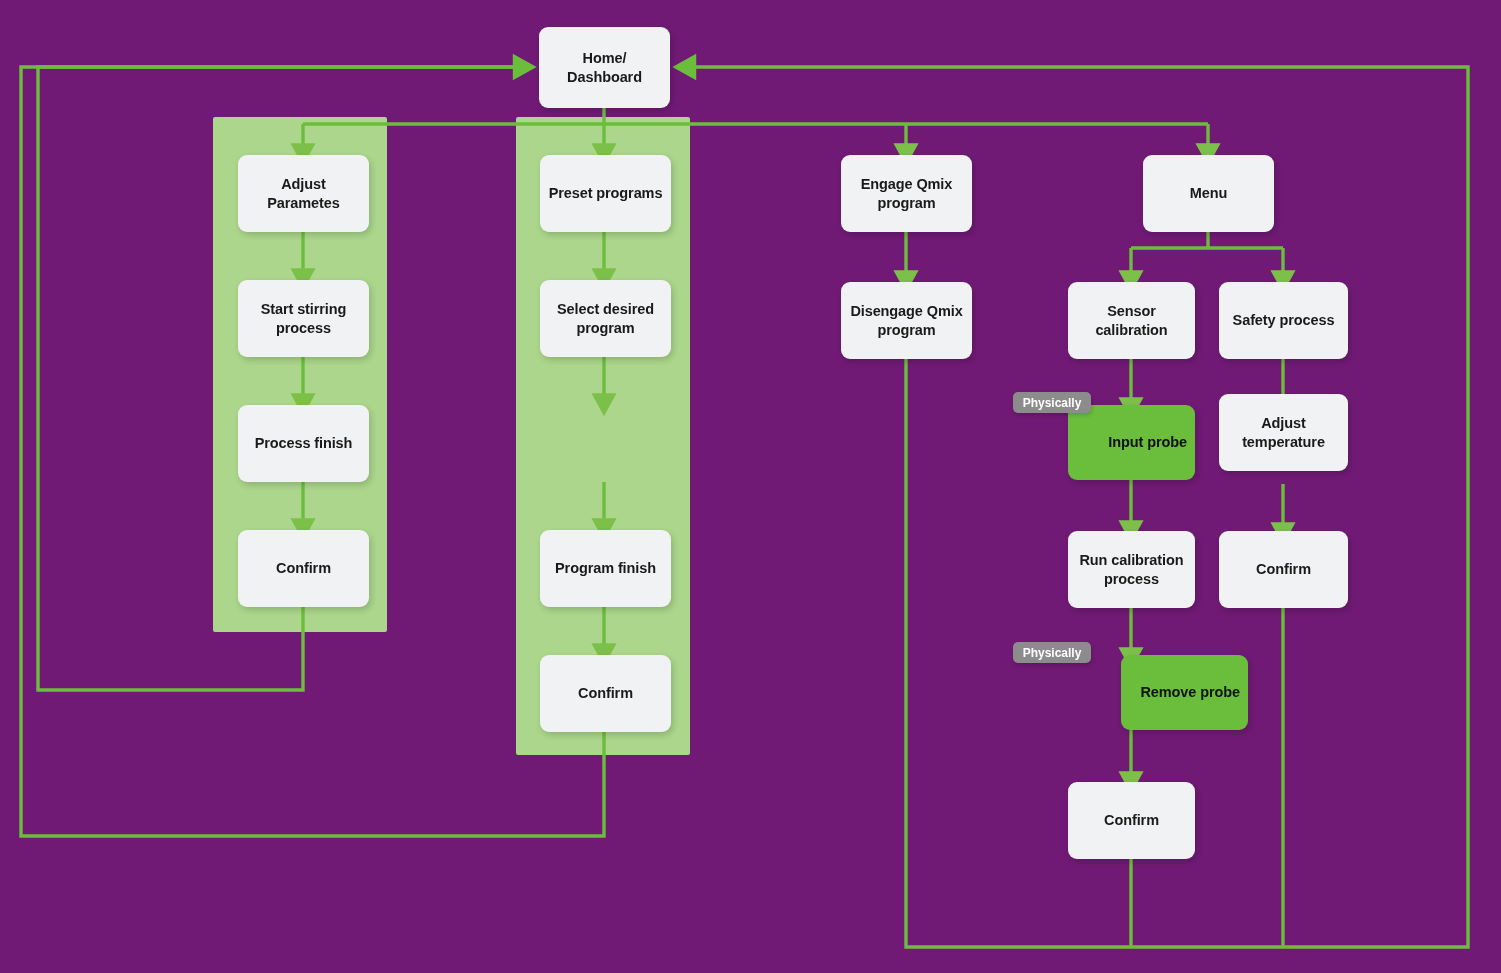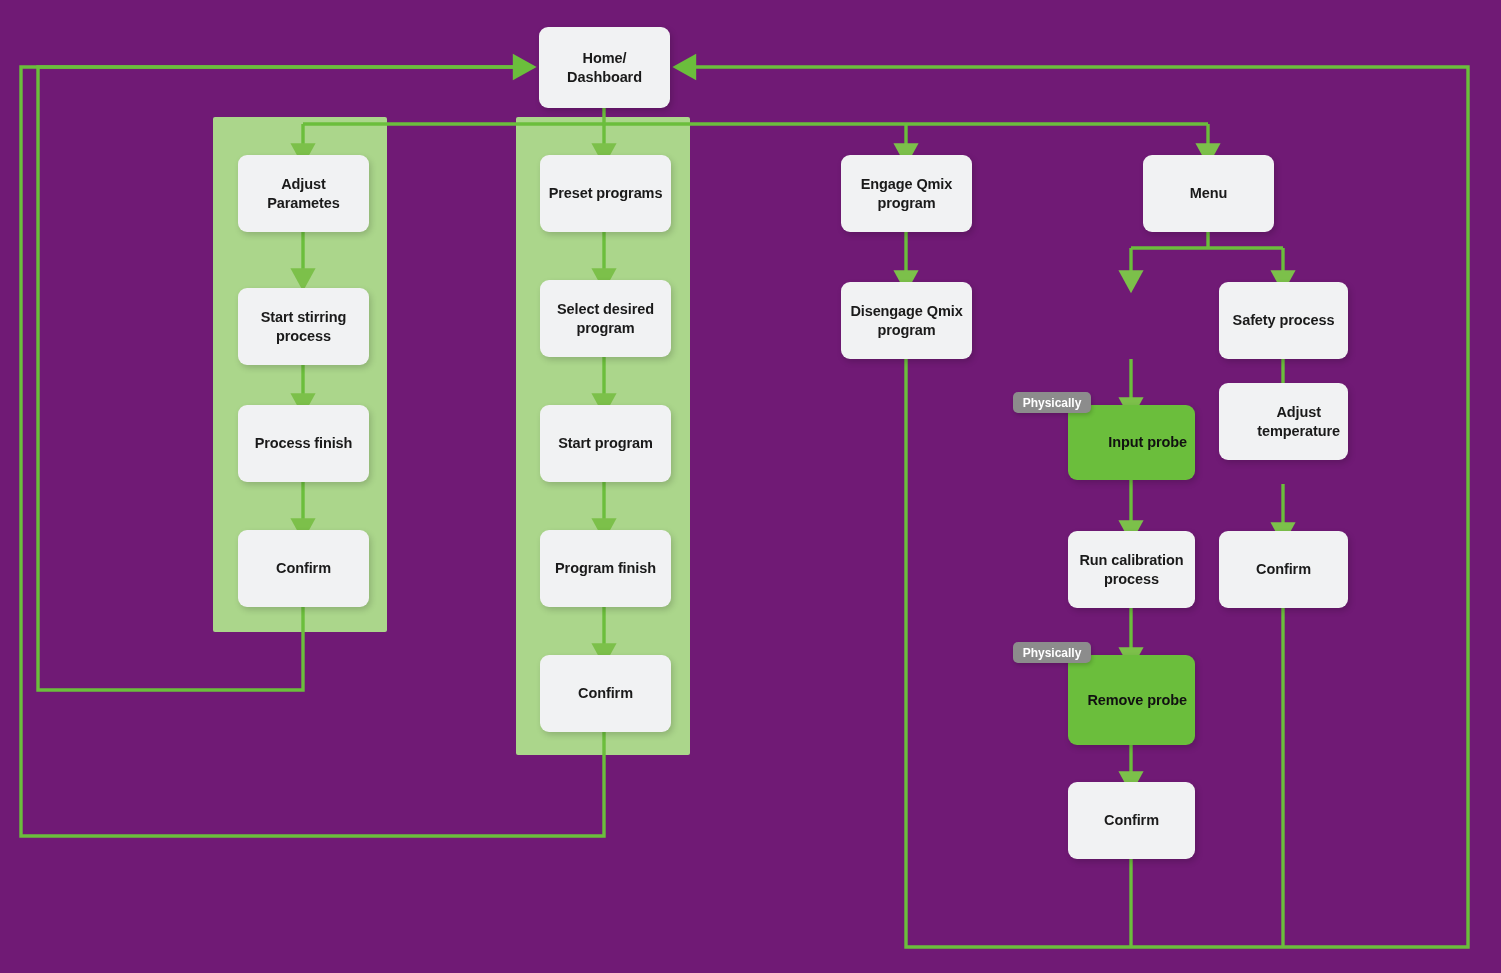--- a/index.html
+++ b/index.html
@@ -136,21 +136,21 @@
     <span>
       <span>Home/</span><br>
       <span>Dashboard</span>
     </span>
   </div>
 
   <div class="node plain" style="left:238px; top:155px; width:131px; height:77px;">
     <span>Adjust Parametes</span>
   </div>
 
-  <div class="node plain" style="left:238px; top:280px; width:131px; height:77px;margin-top:8px;">
+  <div class="node plain" style="left:238px; top:280px; width:131px; height:77px;">
     <span>
       <span>Start stirring</span><br>
       <span>process</span>
     </span>
   </div>
 
   <div class="node plain" style="left:238px; top:405px; width:131px; height:77px;">
     <span>Process finish</span>
   </div>
 
@@ -162,23 +162,20 @@
     <span>Preset programs</span>
   </div>
 
   <div class="node plain" style="left:540px; top:280px; width:131px; height:77px;">
     <span>
       <span>Select desired</span><br>
       <span>program</span>
     </span>
   </div>
 
-  <div class="node plain" style="left:540px; top:405px; width:131px; height:77px;">
-    <span>Start program</span>
-  </div>
 
   <div class="node plain" style="left:540px; top:530px; width:131px; height:77px;">
     <span>Program finish</span>
   </div>
 
   <div class="node plain" style="left:540px; top:655px; width:131px; height:77px;">
     <span>Confirm</span>
   </div>
 
   <div class="node plain" style="left:841px; top:155px; width:131px; height:77px;">
@@ -192,51 +189,54 @@
     <span>
       <span>Disengage Qmix</span><br>
       <span>program</span>
     </span>
   </div>
 
   <div class="node plain" style="left:1143px; top:155px; width:131px; height:77px;">
     <span>Menu</span>
   </div>
 
+  <div class="node plain" style="left:1068px; top:282px; width:127px; height:77px;">
+    <span>Sensor calibration</span>
+  </div>
 
   <div class="node plain" style="left:1219px; top:282px; width:129px; height:77px;">
     <span>Safety process</span>
   </div>
 
   <div class="node accent" style="left:1068px; top:405px; width:127px; height:75px;">
     <span>Input probe</span>
   </div>
   <div class="badge" style="left:1013px; top:392px; width:78px; height:21px;">
     <span>Physically</span>
   </div>
 
-  <div class="node plain" style="left:1219px; top:383px; width:129px; height:77px;justify-content:flex-end;">
+  <div class="node plain" style="left:1219px; top:394px; width:129px; height:77px;">
     <span>
       <span>Adjust</span><br>
       <span>temperature</span>
     </span>
   </div>
 
   <div class="node plain" style="left:1068px; top:531px; width:127px; height:77px;">
     <span>
       <span>Run calibration</span><br>
       <span>process</span>
     </span>
   </div>
 
   <div class="node plain" style="left:1219px; top:531px; width:129px; height:77px;">
     <span>Confirm</span>
   </div>
 
-  <div class="node accent" style="left:1068px; top:655px; width:127px; height:90px;">
+  <div class="node accent" style="left:1121px; top:655px; width:127px; height:75px;">
     <span>Remove probe</span>
   </div>
   <div class="badge" style="left:1013px; top:642px; width:78px; height:21px;">
     <span>Physically</span>
   </div>
 
   <div class="node plain" style="left:1068px; top:782px; width:127px; height:77px;">
     <span>Confirm</span>
   </div>
 

